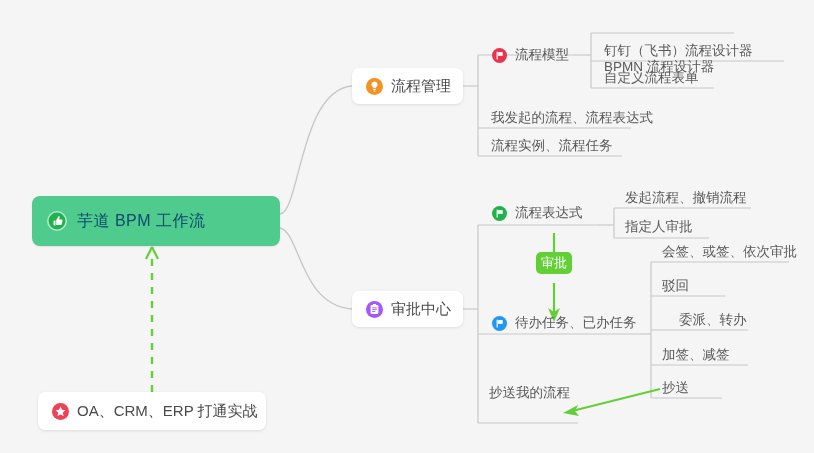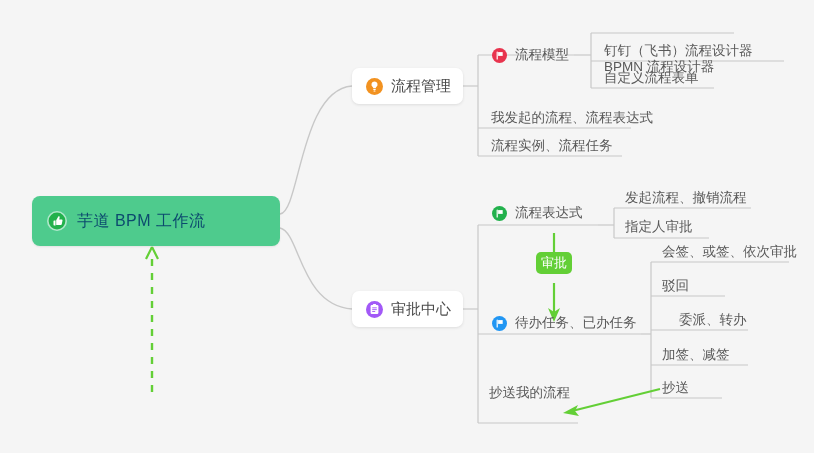--- a/index.html
+++ b/index.html
@@ -145,20 +145,29 @@
       <svg width="22" height="22" viewBox="0 0 22 22">
         <circle cx="11" cy="11" r="10" fill="#ffffff" opacity="0.55"></circle>
         <circle cx="11" cy="11" r="8.4" fill="#22b14c"></circle>
         <path d="M8.2 10.4h1.3v5.1H8.2a.7.7 0 0 1-.7-.7v-3.7c0-.4.3-.7.7-.7z" fill="#fff"></path>
         <path d="M10.2 10.2l2.1-3.6c.2-.4.8-.5 1.1-.2.3.2.4.5.3.9l-.5 2.1h2.4c.6 0 1 .5.9 1.1l-.7 3.5c-.1.6-.6 1-1.2 1h-4.4v-4.8z" fill="#fff"></path>
       </svg>
     </span>
     <span class="label">芋道 BPM 工作流</span>
   </div>
 
+  <div class="card-node" style="left:38px;top:392px;width:228px;height:38px;">
+    <span class="ic">
+      <svg width="17" height="17" viewBox="0 0 17 17">
+        <circle cx="8.5" cy="8.5" r="8.5" fill="#ef4056"></circle>
+        <path d="M8.5 3.6l1.5 3.1 3.4.5-2.5 2.4.6 3.4-3-1.6-3 1.6.6-3.4L3.6 7.2l3.4-.5z" fill="#fff"></path>
+      </svg>
+    </span>
+    <span class="label">OA、CRM、ERP 打通实战</span>
+  </div>
 
   <div class="card-node" style="left:352px;top:68px;width:111px;">
     <span class="ic">
       <svg width="17" height="17" viewBox="0 0 17 17">
         <circle cx="8.5" cy="8.5" r="8.5" fill="#f29220"></circle>
         <path d="M8.5 3.4a3.1 3.1 0 0 0-1.8 5.6c.3.3.5.6.5 1v.3h2.6v-.3c0-.4.2-.7.5-1a3.1 3.1 0 0 0-1.8-5.6z" fill="#fff"></path>
         <rect x="7.2" y="11.1" width="2.6" height="1" rx="0.5" fill="#fff"></rect>
         <rect x="7.5" y="12.5" width="2" height="1" rx="0.5" fill="#fff"></rect>
       </svg>
     </span>

